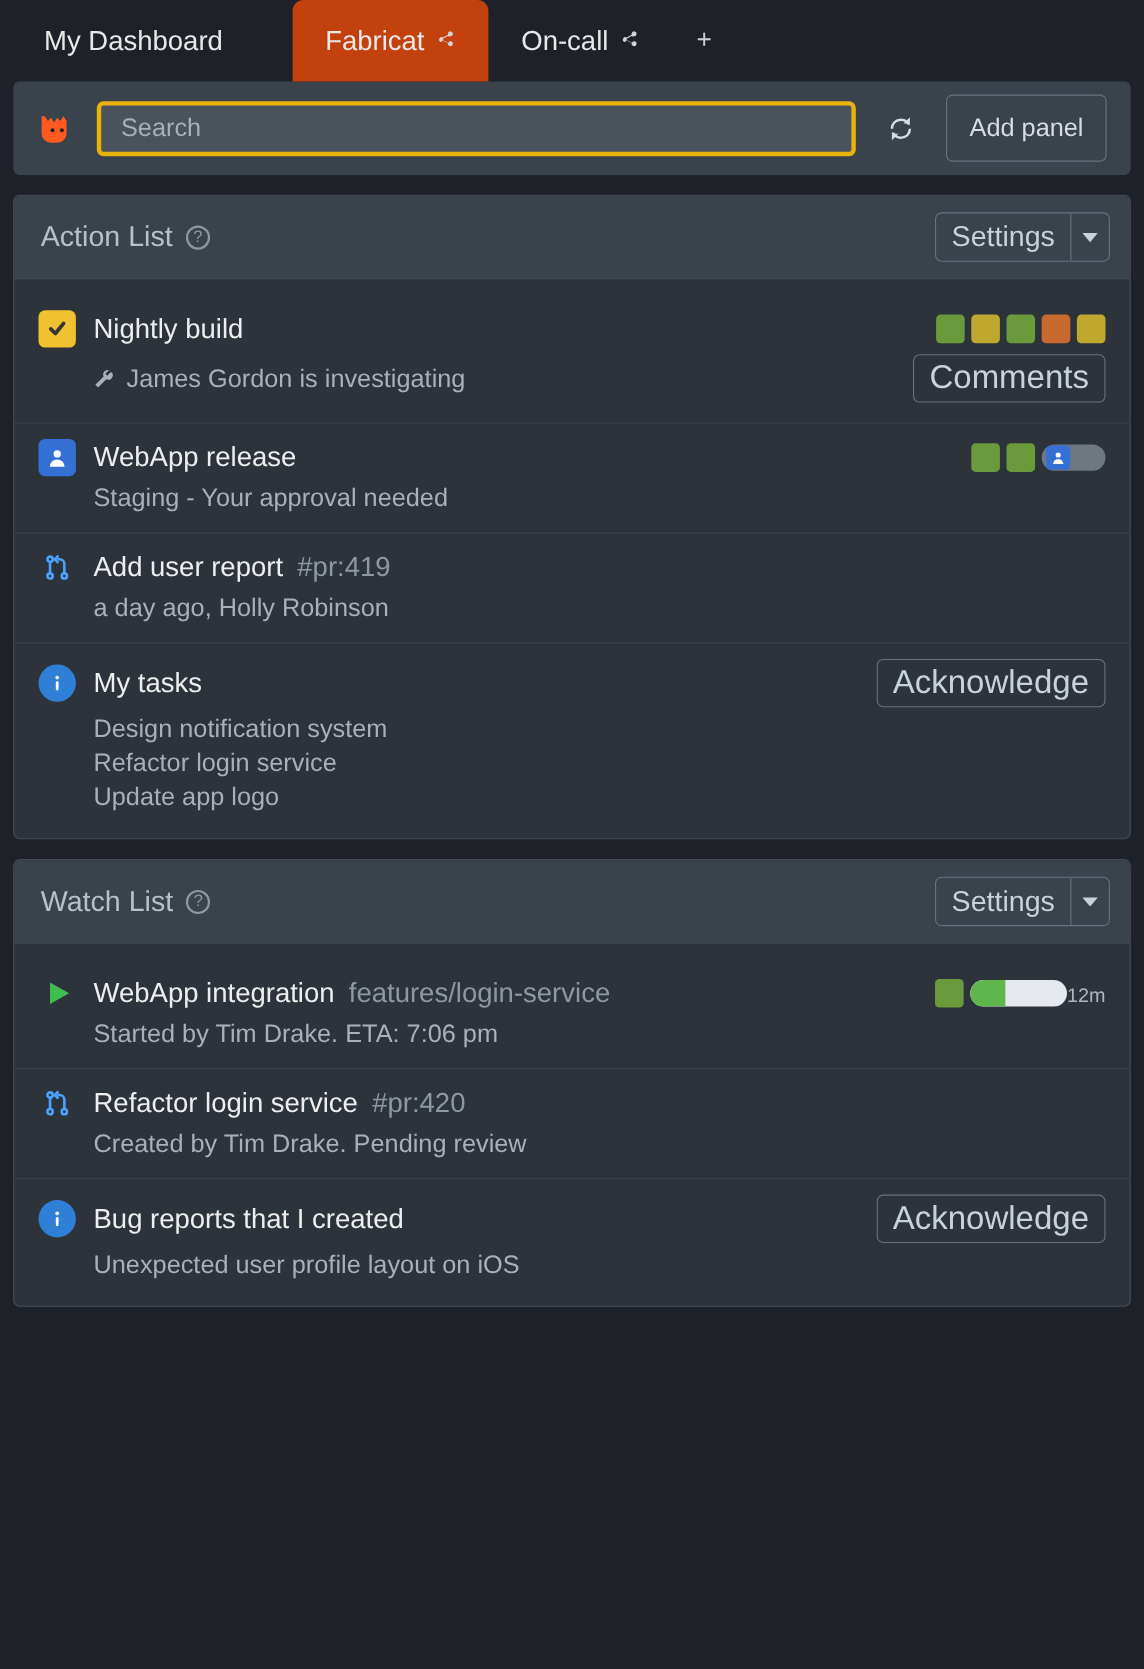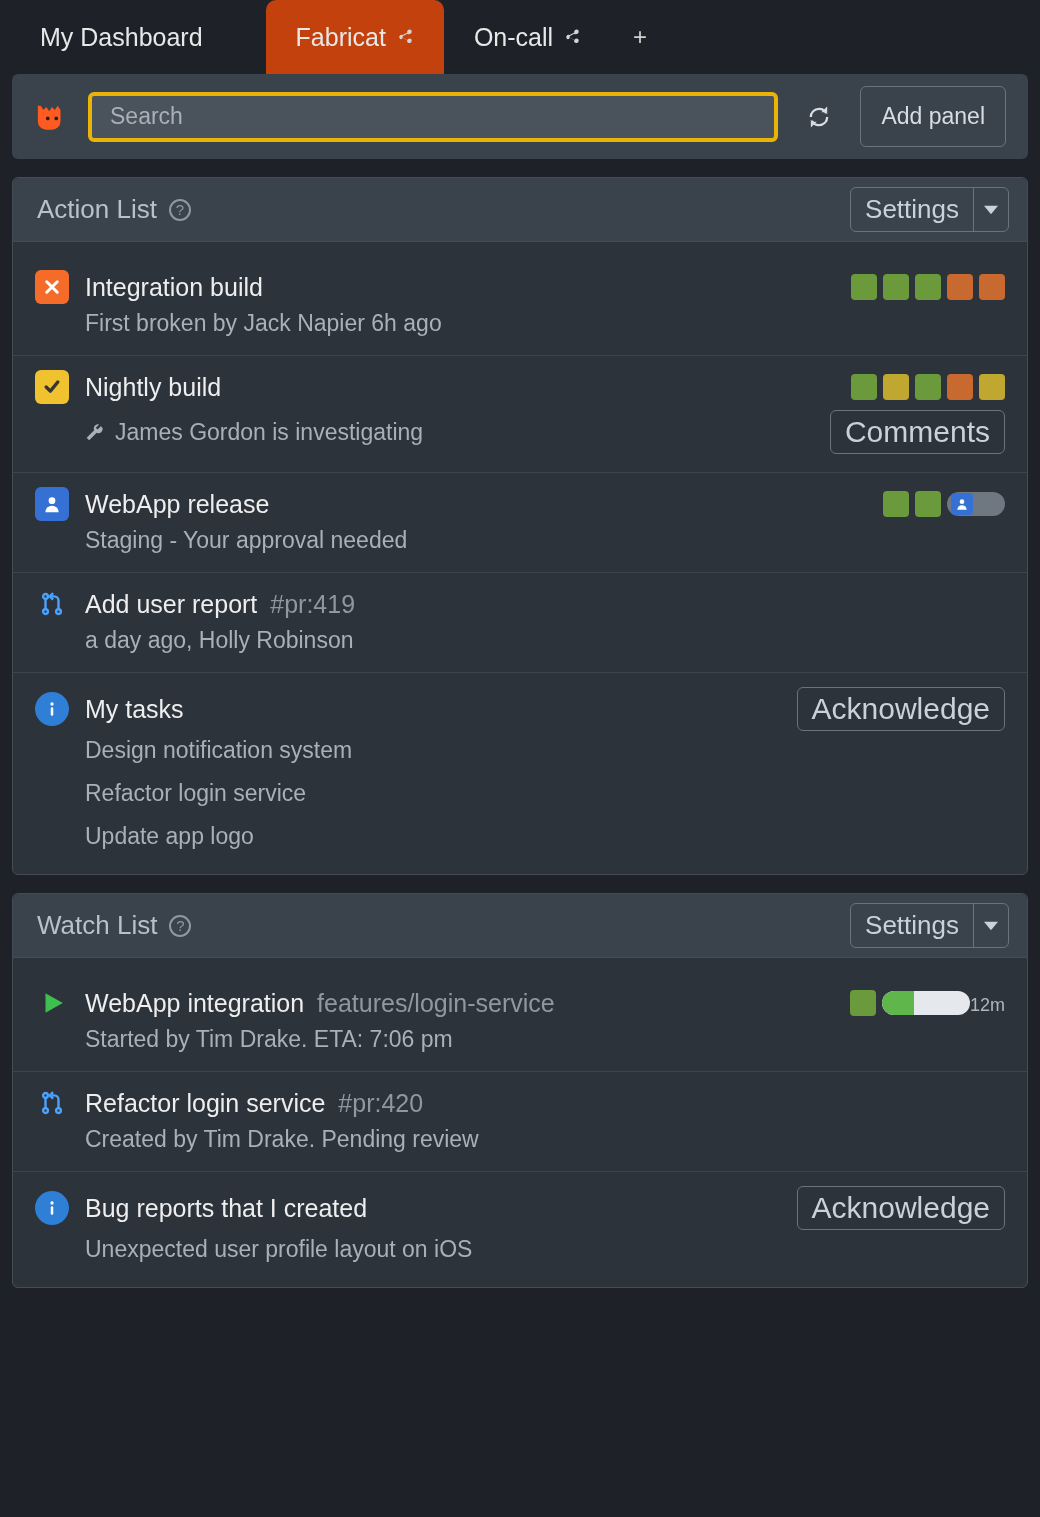--- a/index.html
+++ b/index.html
@@ -88,21 +88,21 @@
   .panel {
     margin: 18px 12px 0 12px;
     background: #2d333b;
     border: 1px solid #454c55;
     border-radius: 6px;
   }
   .panel-head {
     display: flex;
     align-items: center;
     justify-content: space-between;
-    height: 64px;
+    height: 76px;
     padding: 0 18px 0 24px;
     border-bottom: 1px solid #454c55;
     background: #3a424c;
     border-radius: 6px 6px 0 0;
   }
   .panel-title {
     display: flex;
     align-items: center;
     gap: 12px;
     font-size: 26px;
@@ -189,21 +189,21 @@
   .row2-icon { width: 20px; height: 20px; color: #a9b0b7; }
   .subtext { font-size: 23px; color: #a9b0b7; }
   .row2 .side-btn { margin-left: auto; }
   .side-btn {
     border: 1px solid #6a727c; border-radius: 6px;
     padding: 4px 14px; font-size: 30px; color: #c9d1d9;
     cursor: pointer;
   }
   .sublist {
     padding-left: 50px; margin-top: 6px;
-    display: flex; flex-direction: column; gap: 16px;
+    display: flex; flex-direction: column; gap: 4px;
   }
   .sublist span { font-size: 23px; color: #a9b0b7; }
   .right-col { margin-left: auto; display: flex; align-items: flex-end; }
 </style>
 </head>
 <body>
 
 <div class="tabs">
   <div class="tab">
     <span>My Dashboard</span>
@@ -260,40 +260,20 @@
       <div class="settings-caret">
         <svg width="14" height="14" viewBox="0 0 10 6" fill="#c9d1d9">
             <path d="M0 0l5 6 5-6z"></path>
           </svg>
       </div>
     </div>
   </div>
 
   <div class="items">
 
-    <div class="item">
-      <div class="row1">
-        <div class="item-icon ic-x">
-          <svg width="18" height="18" viewBox="0 0 24 24" fill="#fff">
-              <path d="M5 5l14 14M19 5L5 19" stroke="#fff" stroke-width="4" stroke-linecap="round"></path>
-            </svg>
-        </div>
-        <span class="item-title">Integration build</span>
-        <div class="right-widgets">
-          <span class="sq sq-green"></span>
-          <span class="sq sq-green"></span>
-          <span class="sq sq-green"></span>
-          <span class="sq sq-orange"></span>
-          <span class="sq sq-orange"></span>
-        </div>
-      </div>
-      <div class="row2">
-        <span class="subtext">First broken by Jack Napier 6h ago</span>
-      </div>
-    </div>
 
     <div class="item">
       <div class="row1">
         <div class="item-icon ic-chk">
           <svg width="20" height="20" viewBox="0 0 24 24" fill="none">
               <path d="M5 12l5 5 9-11" stroke="#353535" stroke-width="4" stroke-linecap="round" stroke-linejoin="round"></path>
             </svg>
         </div>
         <span class="item-title">Nightly build</span>
         <div class="right-widgets">

